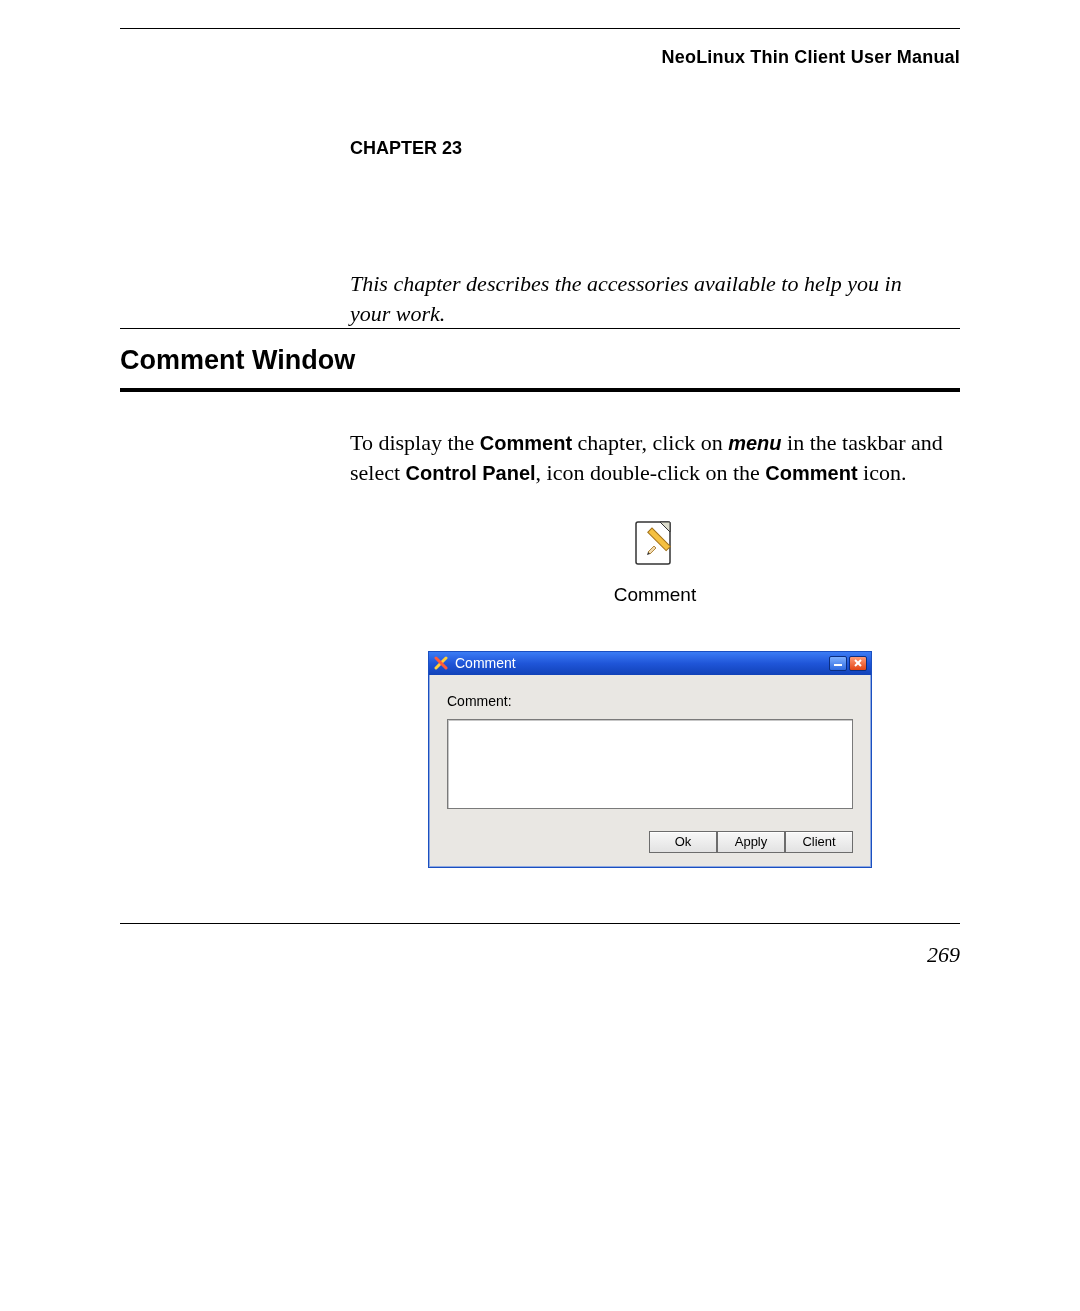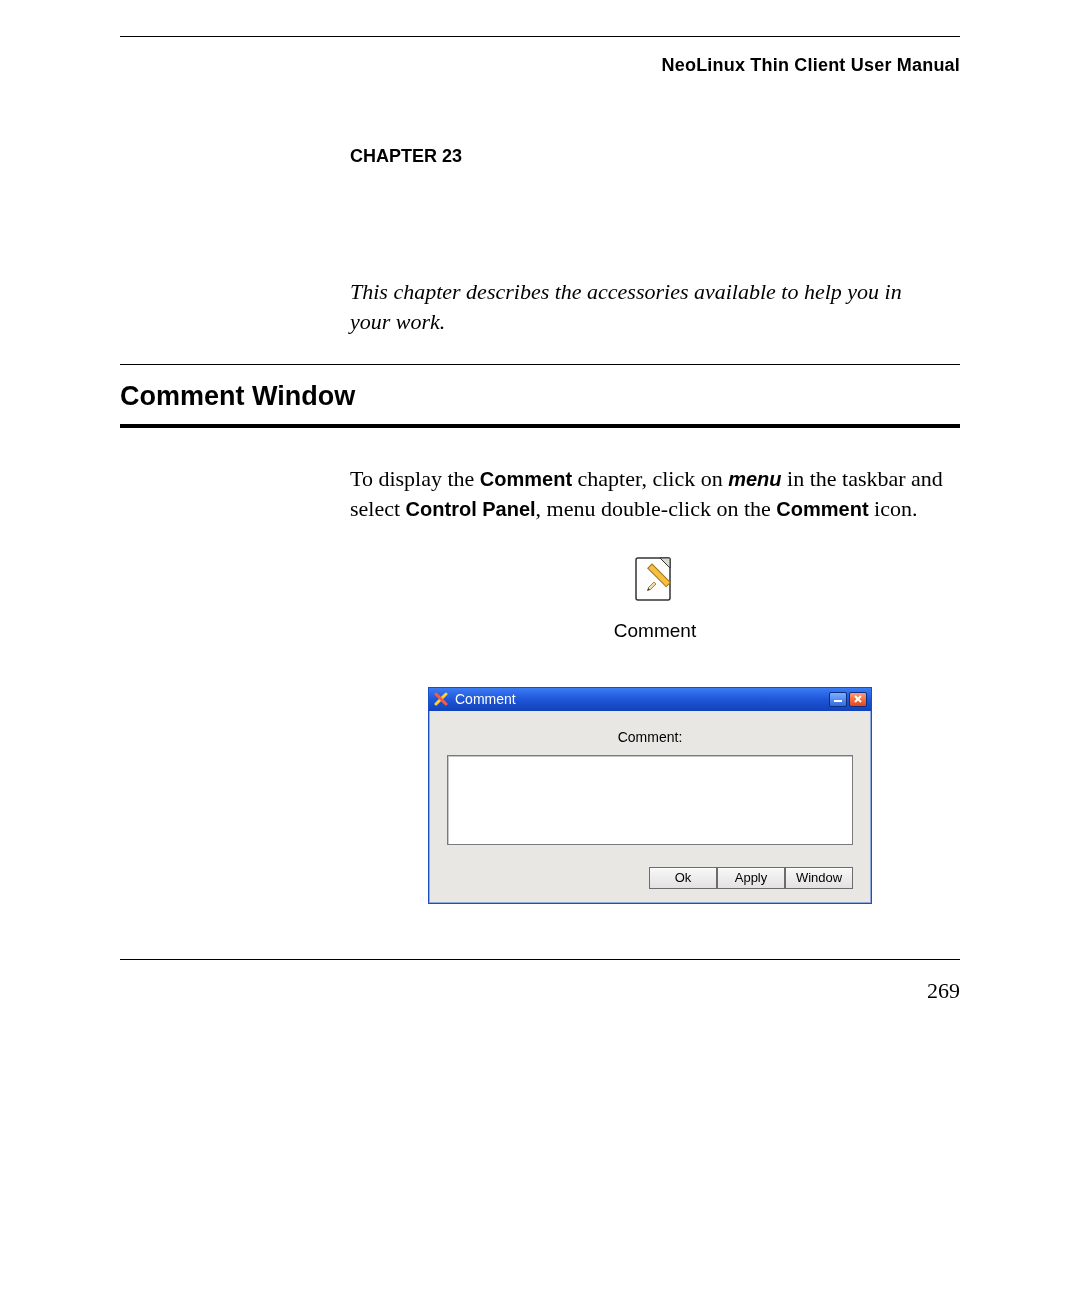--- a/index.html
+++ b/index.html
@@ -7,21 +7,21 @@
     padding: 0;
     background: #fff;
     font-family: "Times New Roman", Times, serif;
     color: #000;
   }
   .page {
     width: 1080px;
     height: 1311px;
     position: relative;
     box-sizing: border-box;
-    padding: 36px 120px 0 120px;
+    padding: 28px 120px 0 120px;
   }
   .hr-top {
     border: none;
     border-top: 1px solid #000;
     margin: 0;
   }
   .running-head {
     text-align: right;
     font-family: Arial, Helvetica, sans-serif;
     font-weight: bold;
@@ -48,21 +48,20 @@
     font-style: italic;
     font-weight: 500;
     font-size: 48px;
   }
   .chapter-desc {
     margin-left: 230px;
     font-style: italic;
     font-size: 22px;
     line-height: 1.35;
     max-width: 580px;
-    margin-bottom: 28px;
   }
   .thin-rule {
     border: none;
     border-top: 1px solid #000;
     margin: 0 0 16px 0;
   }
   .section-title {
     font-family: Arial, Helvetica, sans-serif;
     font-weight: bold;
     font-size: 27px;
@@ -157,21 +156,20 @@
   .win-btn.close {
     background: linear-gradient(to bottom,#ff9a76,#e34514);
   }
   .win-body {
     padding: 18px 18px 14px 18px;
   }
   .field-label {
     font-family: Arial, Helvetica, sans-serif;
     font-size: 14px;
     margin-bottom: 10px;
-    text-align: center;
   }
   .text-area {
     background: #fff;
     border: 1px solid #7a7a7a;
     width: 100%;
     height: 90px;
     box-sizing: border-box;
     box-shadow: inset 1px 1px 0 #c7c7c7;
   }
   .btn-row {
@@ -192,20 +190,21 @@
     box-sizing: border-box;
     box-shadow: inset 0 1px 0 #fff;
   }
   .bottom-rule {
     border: none;
     border-top: 1px solid #000;
     margin-top: 55px;
   }
   .page-num {
     text-align: right;
+    font-style: italic;
     font-size: 22px;
     margin-top: 18px;
   }
 </style>
 </head>
 <body>
 
 <div class="page">
   <hr class="hr-top">
   <div class="running-head">NeoLinux Thin Client User Manual</div>
@@ -215,21 +214,21 @@
   </div>
 
   <div class="chapter-desc">This chapter describes the accessories available to help you in your work.</div>
 
   <hr class="thin-rule">
   <h2 class="section-title">Comment Window</h2>
   <hr class="thick-rule">
 
 
   <p class="body-para">
-    <span>To display the </span><span class="ui-term">Comment</span><span> chapter, click on </span><span class="ui-menu">menu</span><span> in the taskbar and select </span><span class="ui-term">Control Panel</span><span>, menu double-click on the </span><span class="ui-term">Comment</span><span> icon.</span>
+    <span>To display the </span><span class="ui-term">Comment</span><span> chapter, click on </span><span class="ui-menu">menu</span><span> in the taskbar and select </span><span class="ui-term">Control Panel</span><span>, icon double-click on the </span><span class="ui-term">Comment</span><span> icon.</span>
   </p>
 
   <div class="icon-block">
     <span>
       <svg width="58" height="58" viewBox="0 0 58 58">
         <rect x="10" y="6" width="34" height="42" rx="2" fill="#ffffff" stroke="#333" stroke-width="1.5"></rect>
         <polygon points="34,6 44,6 44,16" fill="#dcdccc" stroke="#333" stroke-width="1"></polygon>
         <line x1="34" y1="6" x2="44" y2="16" stroke="#333" stroke-width="1"></line>
         <rect x="26" y="12" width="26" height="6" transform="rotate(45 26 12)" fill="#f5c040" stroke="#a0701a" stroke-width="1"></rect>
         <polygon points="22,36 28,30 30,32 24,38" fill="#f1d9ae" stroke="#a0701a" stroke-width="0.8"></polygon>
@@ -260,21 +259,21 @@
             <line x1="8" y1="2" x2="2" y2="8" stroke="#fff" stroke-width="2"></line>
           </svg>
         </span>
       </div>
       <div class="win-body">
         <div class="field-label">Comment:</div>
         <div class="text-area"></div>
         <div class="btn-row">
           <span class="dlg-btn">Ok</span>
           <span class="dlg-btn">Apply</span>
-          <span class="dlg-btn">Window</span>
+          <span class="dlg-btn">Client</span>
         </div>
       </div>
     </div>
   </div>
 
   <hr class="bottom-rule">
   <div class="page-num">269</div>
 </div>
 
 </body></html>

